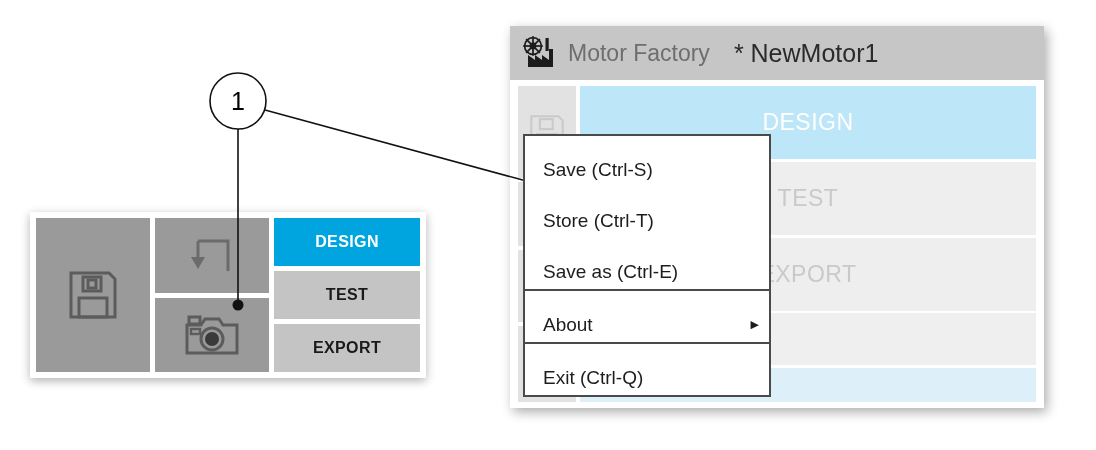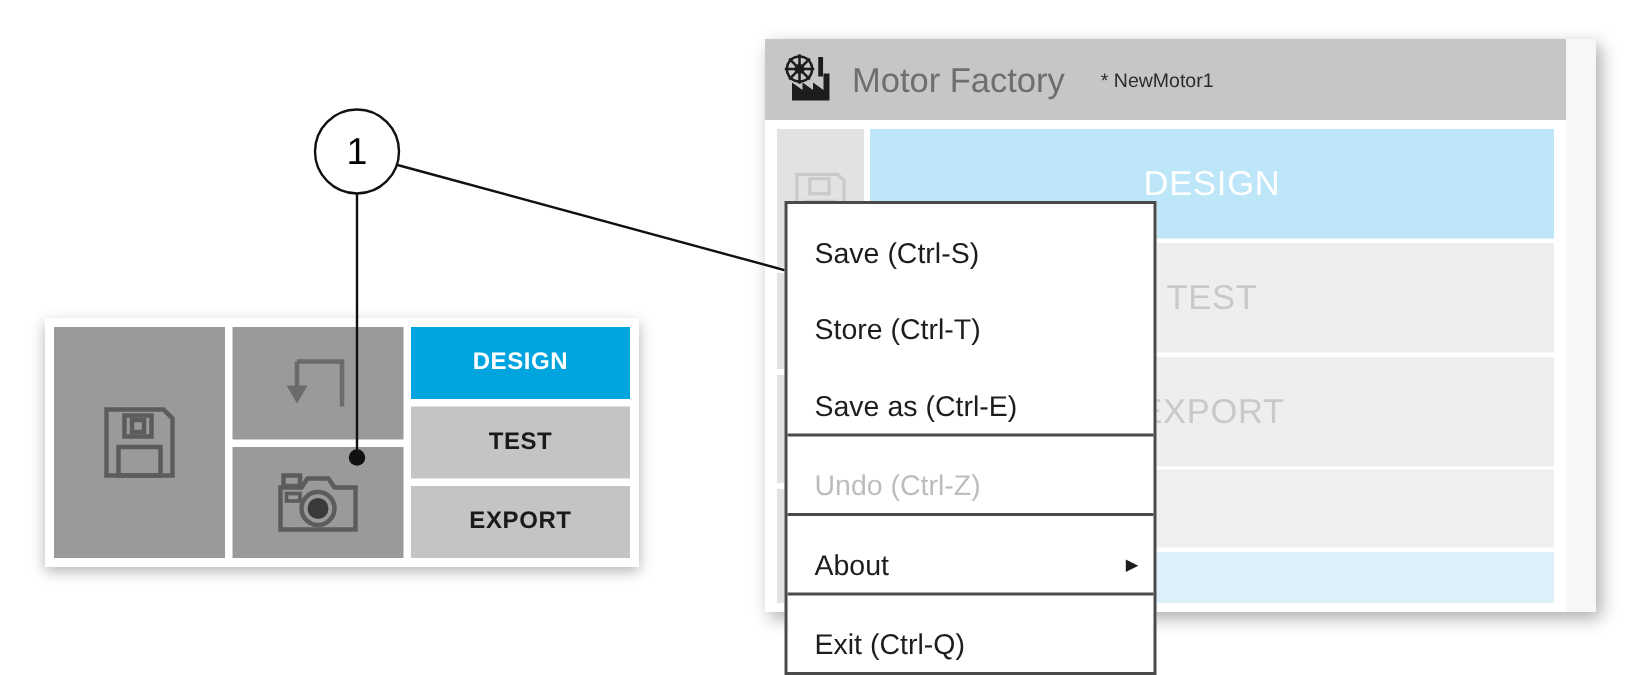--- a/index.html
+++ b/index.html
@@ -95,21 +95,20 @@
 
   
   #app-window {
     position: absolute;
     left: 510px;
     top: 26px;
     width: 534px;
     height: 382px;
     background: #f7f7f7;
     box-shadow: 3px 4px 11px rgba(0,0,0,0.33);
-    padding-left: 20px;
   }
   #titlebar {
     position: absolute;
     left: 0; top: 0;
     width: 534px;
     height: 54px;
     background: #c6c6c6;
     display: flex;
     align-items: center;
   }
@@ -120,21 +119,21 @@
     line-height: 0;
   }
   #app-title {
     margin-left: 8px;
     font-size: 23px;
     color: #6e6e6e;
     font-family: "Liberation Sans", sans-serif;
   }
   #doc-title {
     margin-left: 24px;
-    font-size: 13px;
+    font-size: 25px;
     color: #2b2b2b;
     font-family: "Liberation Sans", sans-serif;
     text-align: right;
   }
 
   
   #win-body {
     position: absolute;
     left: 0;
     top: 54px;
@@ -352,25 +351,20 @@
             <span>Save (Ctrl-S)</span>
           </div>
           <div class="menu-item">
             <span>Store (Ctrl-T)</span>
           </div>
           <div class="menu-item">
             <span>Save as (Ctrl-E)</span>
           </div>
         </div>
 
-        <div class="menu-group">
-          <div class="menu-item disabled">
-            <span>Undo (Ctrl-Z)</span>
-          </div>
-        </div>
 
         <div class="menu-group">
           <div class="menu-item">
             <span>About</span>
             <span class="sub-arrow">▶</span>
           </div>
         </div>
 
         <div class="menu-group">
           <div class="menu-item">

